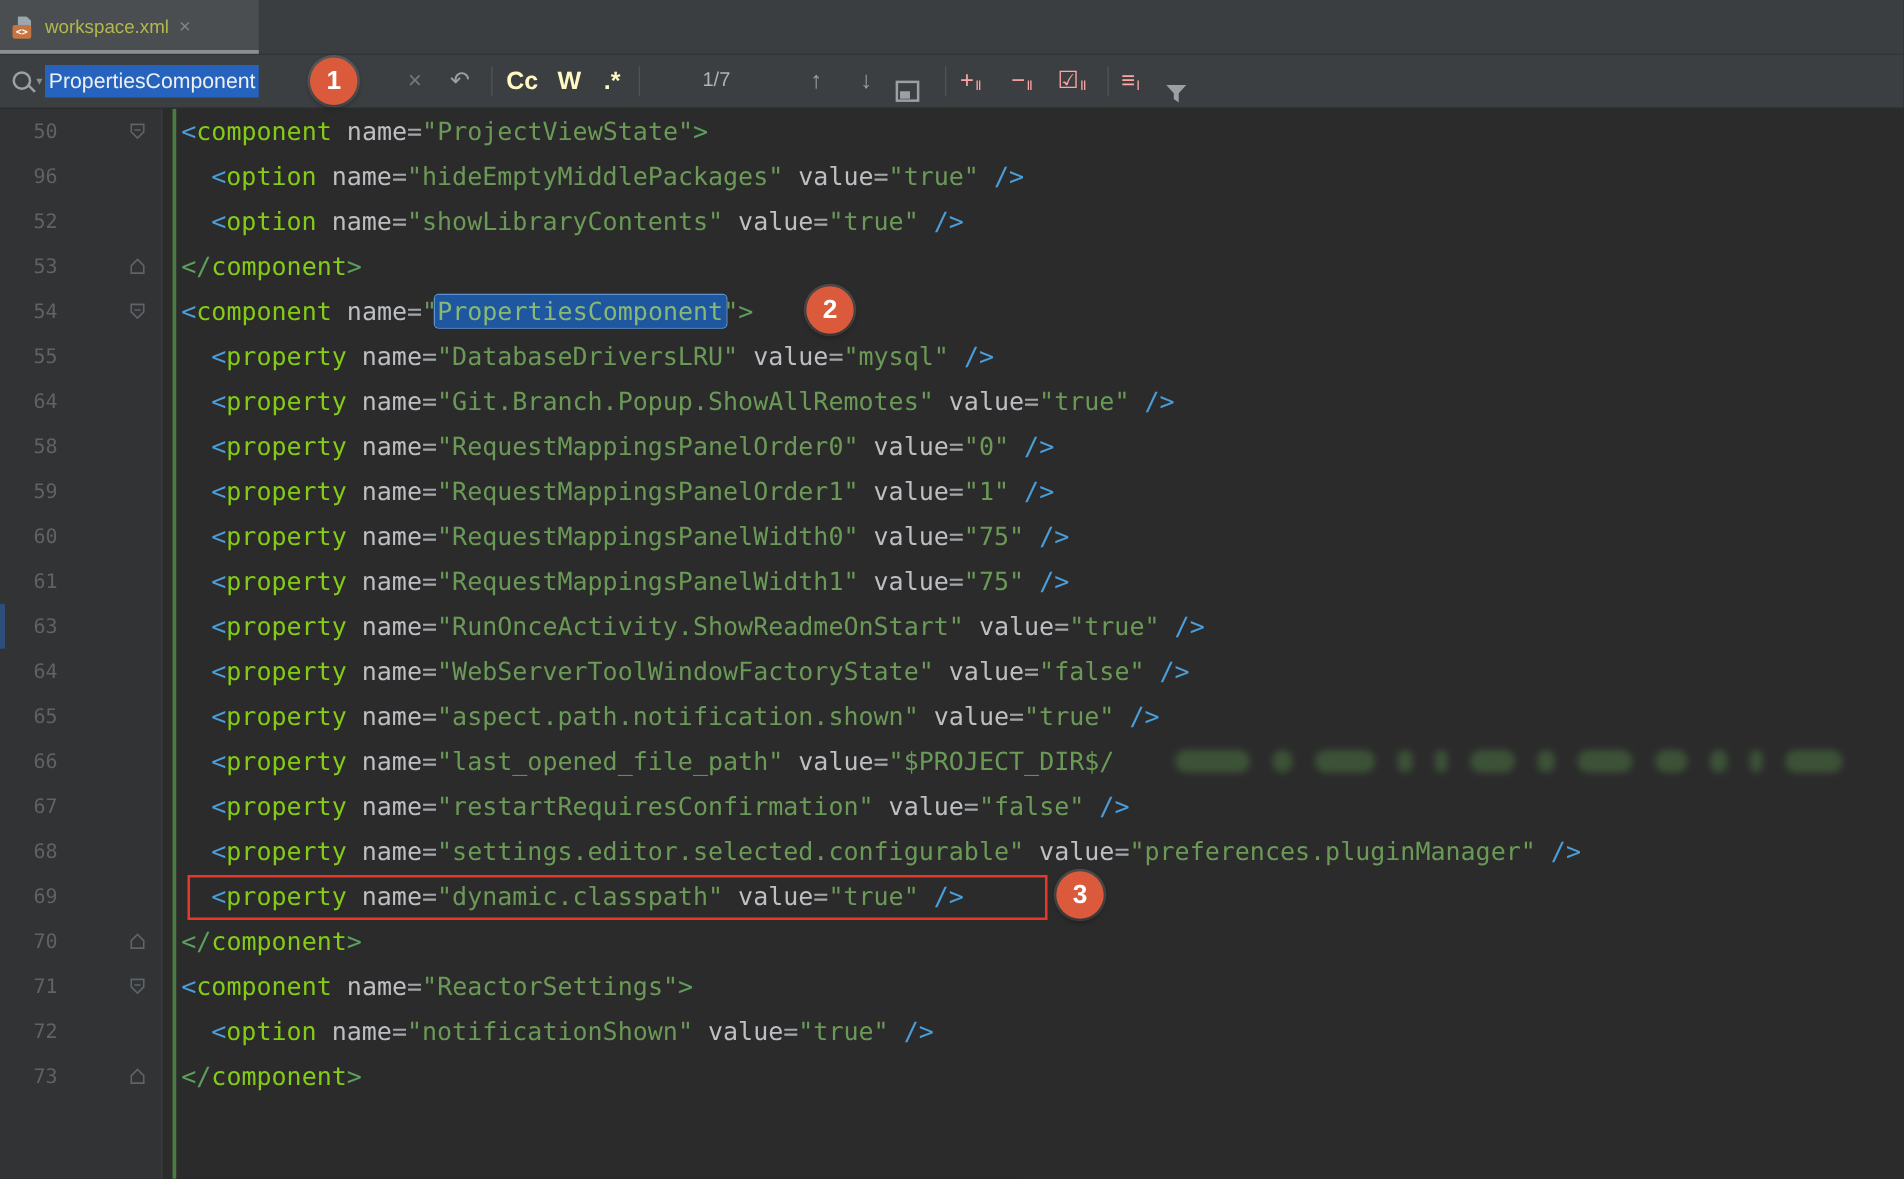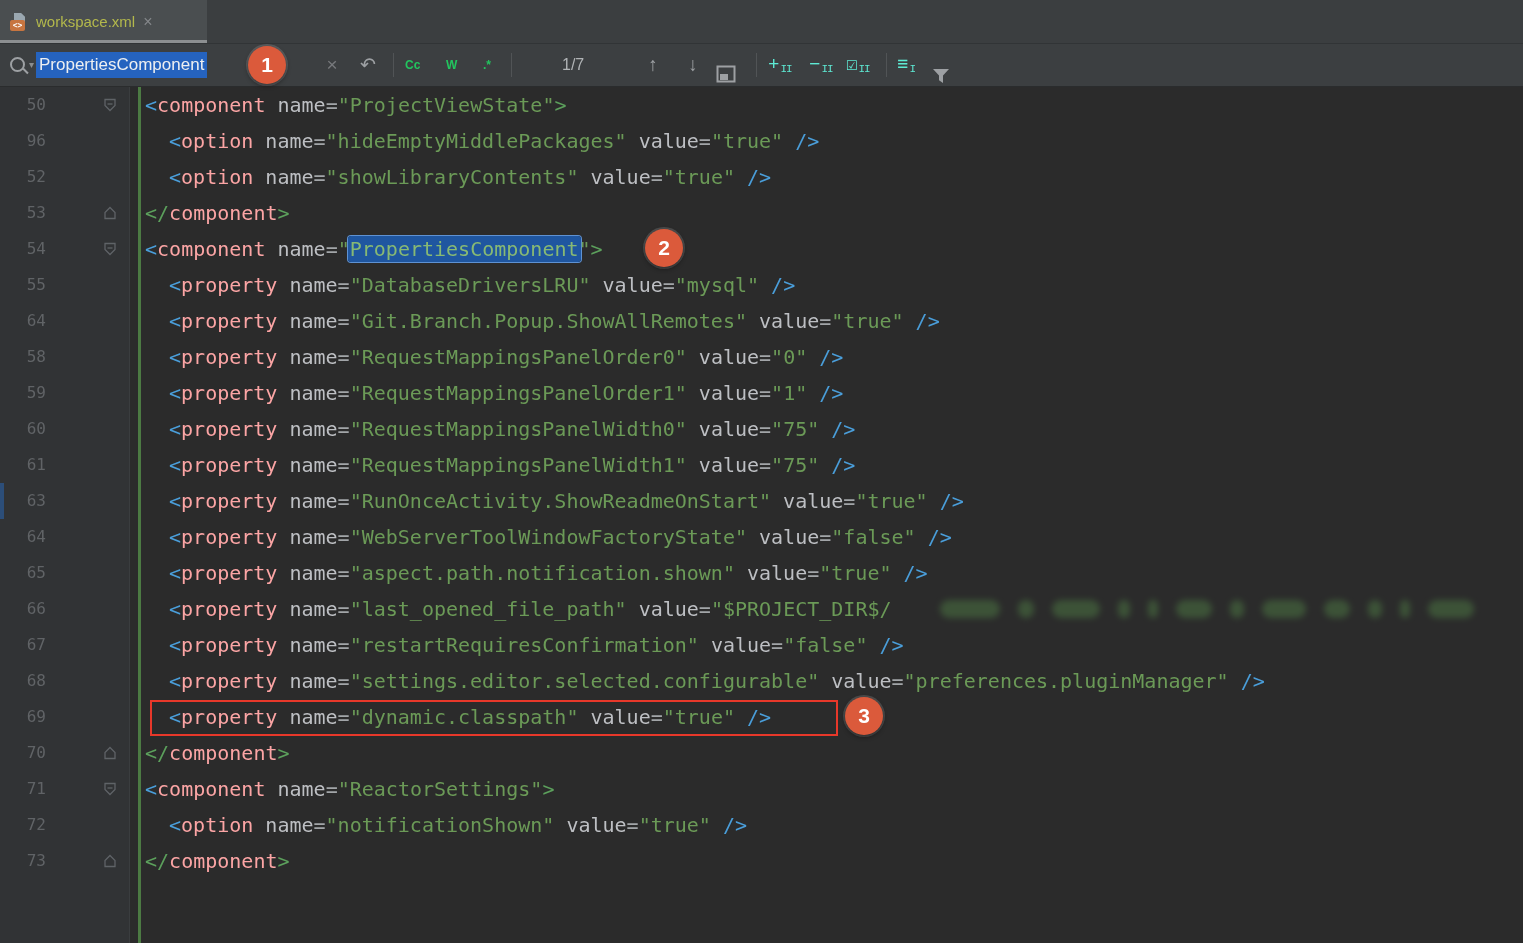--- a/index.html
+++ b/index.html
@@ -25,40 +25,40 @@
   .sb-mag::after{content:'▾';position:absolute;right:0;top:2px;color:#8A8D8F;font-size:10px;}
   .sb-field{left:36px;top:0;height:42px;display:flex;align-items:center;width:240px;}
   .seltext{background:#2563BF;color:#EDEFF1;font-size:17px;padding:3px 3px;}
   .badge{width:38px;height:38px;border-radius:50%;background:#DB5A3B;color:#fff;font:bold 21px "Liberation Sans",sans-serif;display:flex;align-items:center;justify-content:center;box-shadow:0 2px 5px rgba(0,0,0,.45),0 0 0 2px rgba(255,255,255,.16);z-index:6;}
   .b1{left:248px;top:2px;}
   .sbi{color:#9DA0A3;font-size:19px;line-height:42px;text-align:center;width:24px;cursor:pointer;}
   .pos-clear{left:320px;color:#77797C;}
   .pos-newline{left:356px;color:#9DA0A3;}
   .vsep{top:9px;bottom:9px;width:1px;background:#515456;}
   .s1{left:393px;} .s2{left:511px;} .s3{left:756px;} .s4{left:886px;}
-  .sbt{color:#22c55e;font-weight:bold;font-size:12px;line-height:42px;cursor:pointer;}
+  .sbt{color:#fef9c3;font-weight:bold;font-size:20px;line-height:42px;cursor:pointer;}
   .pos-cc{left:405px;} .pos-w{left:446px;} .pos-rx{left:483px;}
   .count{left:562px;color:#B0B3B5;font-size:16px;line-height:42px;}
   .pos-prev{left:641px;} .pos-next{left:681px;}
   .pos-window{left:716px;top:12px;width:20px;height:18px;}
-  .sbo{color:#5eead4;font-size:19px;line-height:42px;cursor:pointer;white-space:nowrap;font-family:Liberation Mono, monospace;}
+  .sbo{color:#fca5a5;font-size:19px;line-height:42px;cursor:pointer;white-space:nowrap;}
   .sbo b{font-weight:normal;}
   .sbo small{font-size:11px;letter-spacing:-1px;vertical-align:-2px;margin-left:1px;}
   .pos-add{left:768px;} .pos-minus{left:809px;} .pos-selall{left:846px;}
   .pos-lines{left:897px;} .pos-filter{left:932px;top:13px;width:18px;height:16px;}
 
   
   .editor{position:relative;height:858px;background:#2B2B2B;overflow:hidden;font-family:"DejaVu Sans Mono",monospace;}
   .editor::before{content:'';position:absolute;left:0;top:0;bottom:0;width:129px;background:#313335;border-right:1px solid #3A3D3F;z-index:0;}
   .editor::after{content:'';position:absolute;left:138px;top:0;bottom:0;width:3px;background:#4C7A43;z-index:2;pointer-events:none;}
   .row{position:relative;height:36px;z-index:1;}
   .ln{position:absolute;left:0;width:46px;text-align:right;color:#606366;font-size:16px;line-height:36px;}
   .fold{position:absolute;left:102px;top:10px;width:16px;height:16px;cursor:pointer;}
   .code{position:absolute;left:145px;line-height:36px;font-size:20px;white-space:pre;}
-  .t-b{color:#4A9EDA;} .t-t{color:#fca5a5;} .t-a{color:#BDBFC3;} .t-e{color:#A2A5A8;}
+  .t-b{color:#4A9EDA;} .t-t{color:#84cc16;} .t-a{color:#BDBFC3;} .t-e{color:#A2A5A8;}
   .t-s{color:#6B9A57;} .t-c{color:#5CA05C;}
   .t-m{background:#1F56A0;box-shadow:0 0 0 1px #5F92D2;border-radius:3px;color:#87B974;padding:1px 2px;margin:-1px -2px;}
   .edge-marker{position:absolute;left:0;top:0;width:4px;height:36px;background:#2C4E79;z-index:3;}
   .redbox{position:absolute;left:150px;top:1px;width:684px;height:32px;border:2px solid #E8382A;z-index:4;}
   .row-badge{position:absolute;top:-2px;}
   .bb2{left:645px;} .bb3{left:845px;}
   .redact{position:absolute;left:940px;top:9px;display:flex;gap:18px;z-index:1;}
   .redact i{display:block;height:18px;border-radius:9px;background:#4E7A44;opacity:.5;filter:blur(3px);}
 </style>
 </head>

